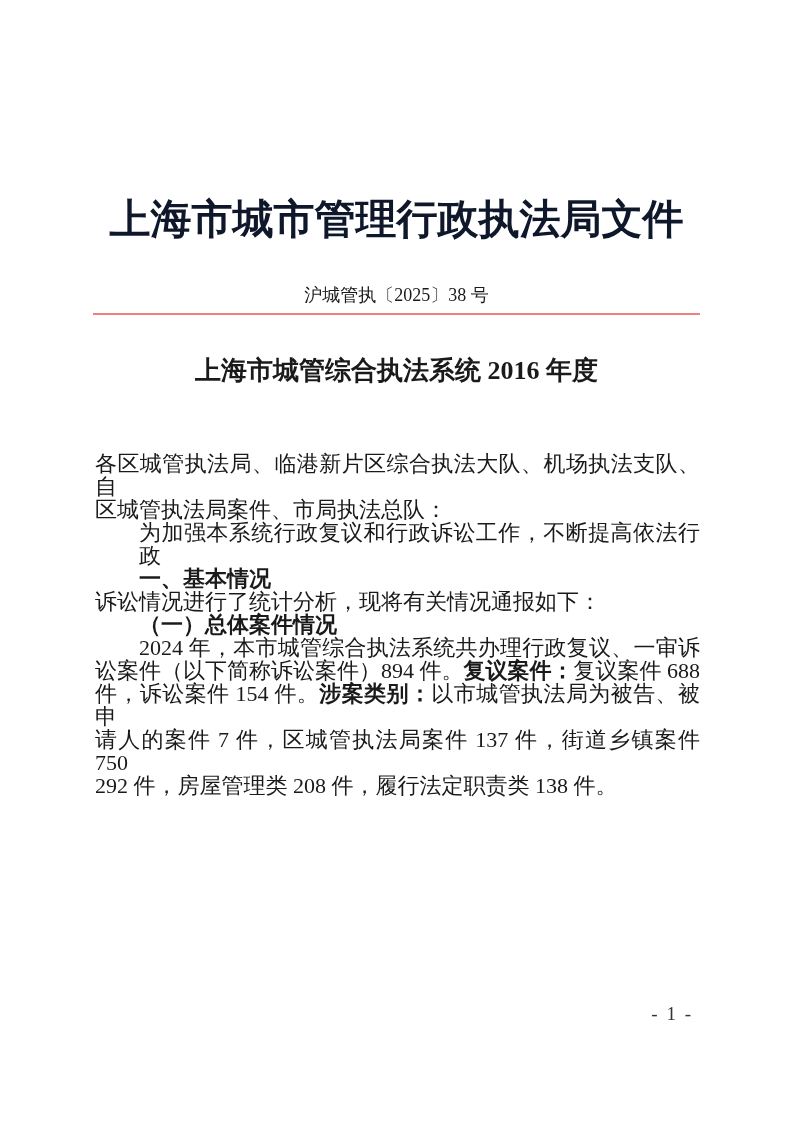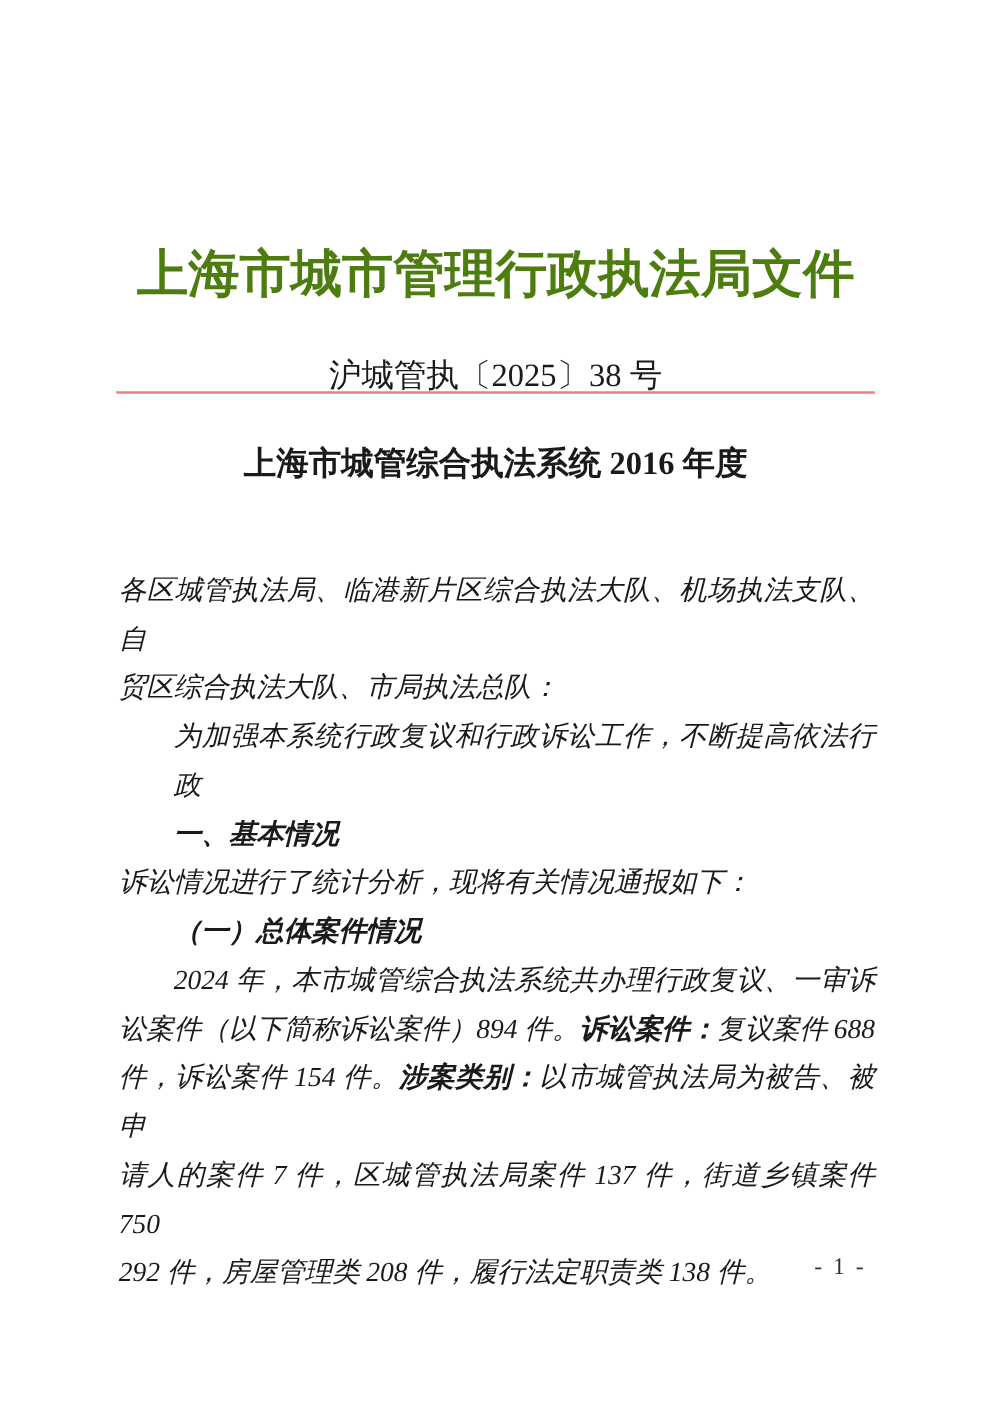--- a/index.html
+++ b/index.html
@@ -27,21 +27,21 @@
     font-weight: bold;
     letter-spacing: 0px;
     white-space: nowrap;
   }
   .doc-number {
     position: absolute;
     top: 283px;
     left: 0;
     width: 100%;
     text-align: center;
-    font-size: 26px;
+    font-size: 18px;
   }
   .red-rule {
     position: absolute;
     top: 313px;
     left: 93px;
     width: 607px;
     height: 2px;
     background: #f08080;
   }
   .doc-title {
@@ -53,22 +53,21 @@
     font-size: 26px;
     line-height: 45px;
     font-weight: bold;
   }
   .doc-body {
     position: absolute;
     top: 452px;
     left: 95px;
     width: 605px;
     font-size: 22px;
-    line-height: 39px;
-    font-style: italic;
+    line-height: 23px;
   }
   .line {
     text-align: left;
     white-space: normal;
   }
   .line.justify {
     text-align: justify;
     text-align-last: justify;
   }
   .line.indent {
@@ -92,39 +91,39 @@
     font-size: 19px;
     letter-spacing: 2px;
     color: #333333;
   }
 </style>
 </head>
 <body>
 
 <div class="page" style="background: rgb(255, 255, 255);">
 
-  <h1 class="org-title" style="color: #4d7c0f;">上海市城市管理行政执法局文件</h1>
+  <h1 class="org-title" style="color: #0f172a;">上海市城市管理行政执法局文件</h1>
 
   <div class="doc-number">沪城管执〔2025〕38 号</div>
 
   <div class="red-rule" style="background: rgb(240, 128, 128);"></div>
 
   <div class="doc-title">
     <div>上海市城管综合执法系统 2016 年度</div>
   </div>
 
   <div class="doc-body" id="body-lines">
       <div class="line body justify"><span class="seg">各区城管执法局、临港新片区综合执法大队、机场执法支队、自</span></div>
-      <div class="line body"><span class="seg">贸区综合执法大队、市局执法总队：</span></div>
+      <div class="line body"><span class="seg">区城管执法局案件、市局执法总队：</span></div>
       <div class="line body indent justify"><span class="seg">为加强本系统行政复议和行政诉讼工作，不断提高依法行政</span></div>
       <div class="line heading-hei indent"><span class="seg">一、基本情况</span></div>
       <div class="line body"><span class="seg">诉讼情况进行了统计分析，现将有关情况通报如下：</span></div>
       <div class="line heading-kai indent"><span class="seg">（一）总体案件情况</span></div>
       <div class="line body indent justify"><span class="seg">2024 年，本市城管综合执法系统共办理行政复议、一审诉</span></div>
-      <div class="line body justify"><span class="seg">讼案件（以下简称诉讼案件）894 件。</span><span class="seg seg-bold">诉讼案件：</span><span class="seg">复议案件 688</span></div>
+      <div class="line body justify"><span class="seg">讼案件（以下简称诉讼案件）894 件。</span><span class="seg seg-bold">复议案件：</span><span class="seg">复议案件 688</span></div>
       <div class="line body justify"><span class="seg">件，诉讼案件 154 件。</span><span class="seg seg-bold">涉案类别：</span><span class="seg">以市城管执法局为被告、被申</span></div>
       <div class="line body justify"><span class="seg">请人的案件 7 件，区城管执法局案件 137 件，街道乡镇案件 750</span></div>
       <div class="line body"><span class="seg">292 件，房屋管理类 208 件，履行法定职责类 138 件。</span></div>
       <div class="line heading-kai indent"></div>
     </div>
 
   <div class="page-number">- 1 -</div>
 
 </div>
 

